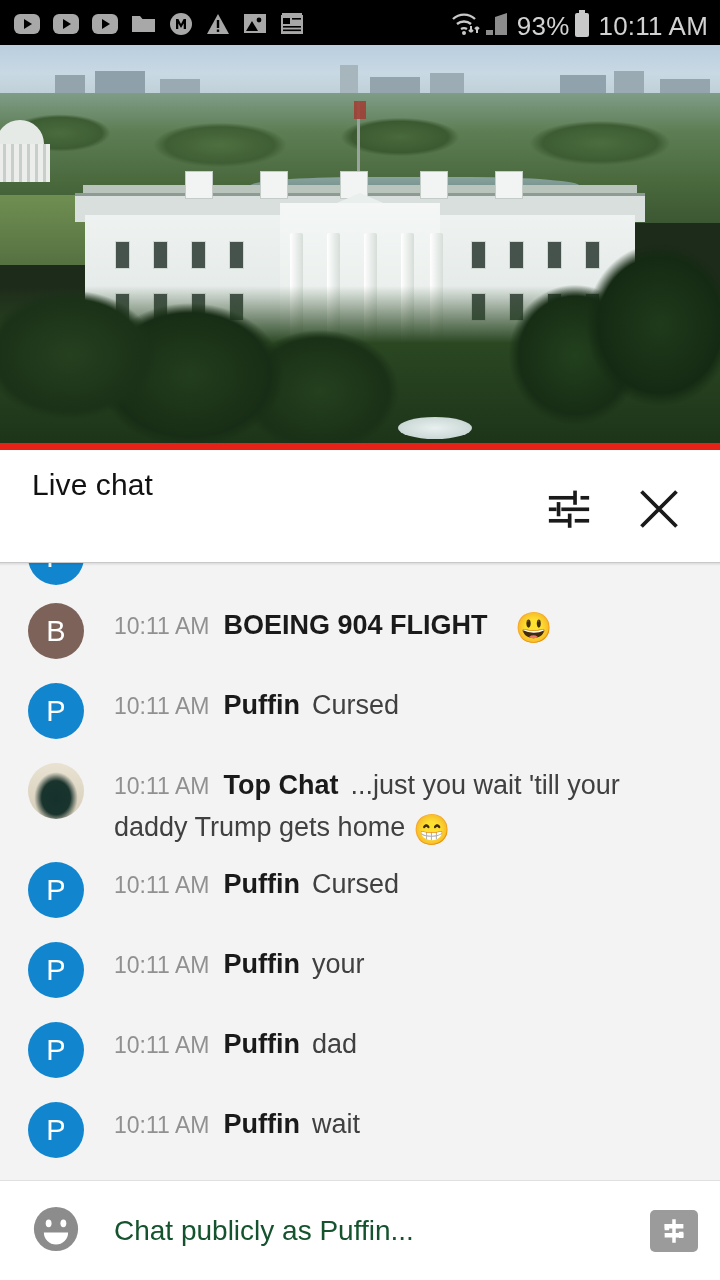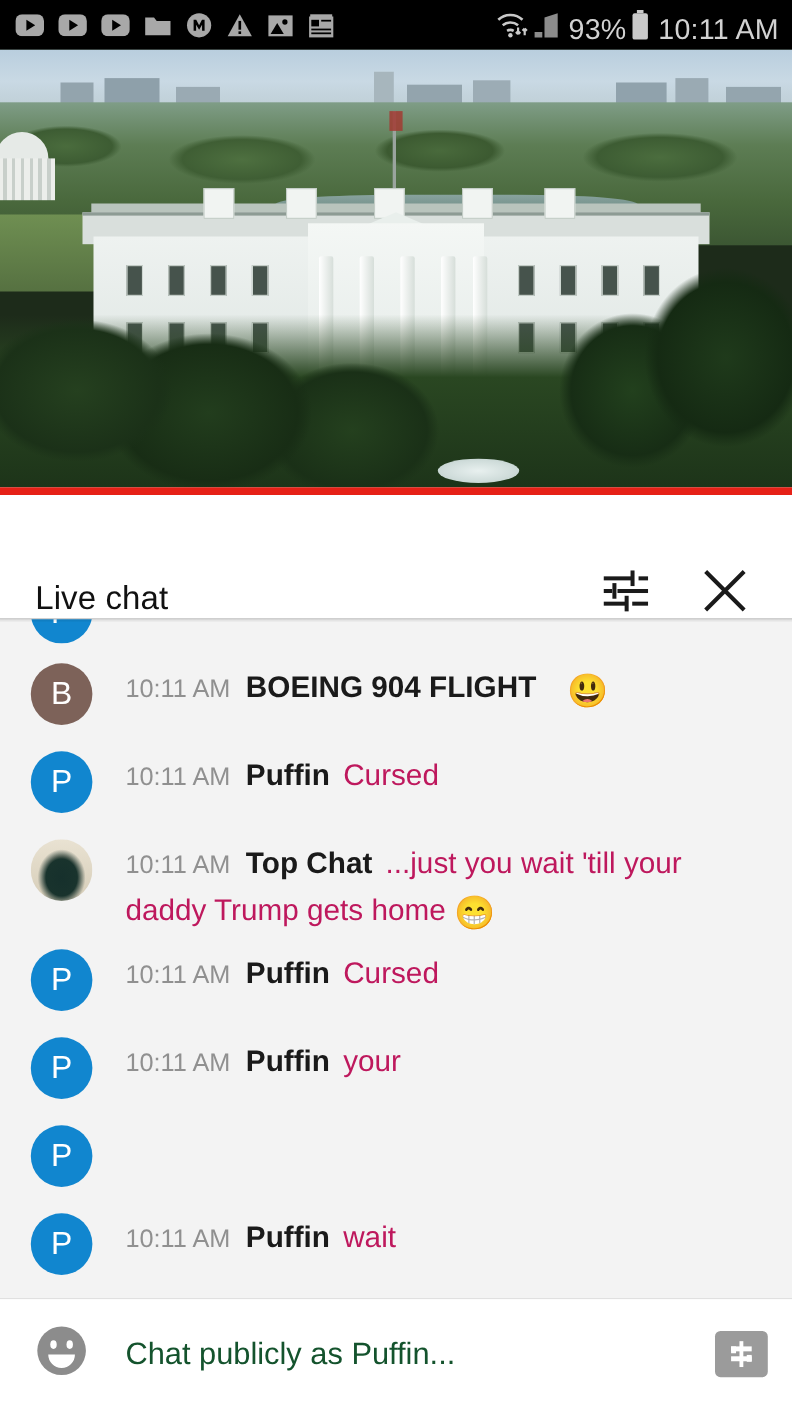--- a/index.html
+++ b/index.html
@@ -98,21 +98,21 @@
   .memorial .dome{position:absolute;top:0;left:6px;width:48px;height:26px;background:#e6eae7;border-radius:48px 48px 0 0;}
   .memorial .base{position:absolute;top:24px;left:0;width:60px;height:38px;background:repeating-linear-gradient(90deg,#eceeeb 0 5px,#c8cfca 5px 8px);}
   .progressbar{
     position:absolute;top:443px;left:0;width:720px;height:7px;background:#e62117;
   }
 
   
   .chat-header{
     position:absolute;top:450px;left:0;width:720px;height:112px;
     background:#ffffff;box-sizing:border-box;padding:18px 22px 0 32px;
-    display:flex;align-items:flex-end;
+    display:flex;align-items:flex-start;
   }
   .ch-texts{flex:1;}
   .ch-title{
     font-size:30px;color:#111;line-height:34px;letter-spacing:0.1px;
   }
   .ch-sub{
     display:flex;align-items:center;margin-top:10px;
   }
   .ch-subtext{font-size:25px;color:#7b7b7b;line-height:28px;}
   .ch-viewers{display:flex;align-items:center;margin-left:28px;gap:7px;}
@@ -143,21 +143,21 @@
     background:radial-gradient(ellipse 34px 40px at 50% 62%,#16302c 0%,#19332d 42%,rgba(0,0,0,0) 64%),
                radial-gradient(ellipse 18px 14px at 50% 40%,#caa98c 0%,rgba(202,169,140,0) 70%),
                linear-gradient(#e9e2d2,#d6cdb8);
   }
   .msg-body{
     flex:1;padding-left:30px;padding-top:2px;
     font-size:27px;line-height:41px;color:#0b0b0b;
   }
   .ts{color:#909090;font-size:23px;}
   .author{font-weight:bold;color:#1a1a1a;margin-left:14px;}
-  .text{margin-left:12px;color:#be185d;}
+  .text{margin-left:12px;color:#404040;}
   .emoji{font-size:30px;vertical-align:-4px;}
   .msg-partial{height:22px;overflow:hidden;}
 
   
   .inputbar{
     position:absolute;top:1180px;left:0;width:720px;height:100px;
     background:#ffffff;border-top:1px solid #e0e0e0;
     display:flex;align-items:center;box-sizing:border-box;padding:0 22px 0 30px;
   }
   .placeholder{
@@ -382,20 +382,23 @@
 
     <div class="msg" style="margin-top:24px">
       <div class="avatar" style="background:#1186cf">P</div>
       <div class="msg-body">
         <span class="ts">10:11 AM</span><span class="author">Puffin</span><span class="text">your</span>
       </div>
     </div>
 
     <div class="msg" style="margin-top:24px">
       <div class="avatar" style="background:#1186cf">P</div>
+      <div class="msg-body">
+        <span class="ts">10:11 AM</span><span class="author">Puffin</span><span class="text">dad</span>
+      </div>
     </div>
 
     <div class="msg" style="margin-top:24px">
       <div class="avatar" style="background:#1186cf">P</div>
       <div class="msg-body">
         <span class="ts">10:11 AM</span><span class="author">Puffin</span><span class="text">wait</span>
       </div>
     </div>
 
   </div>

